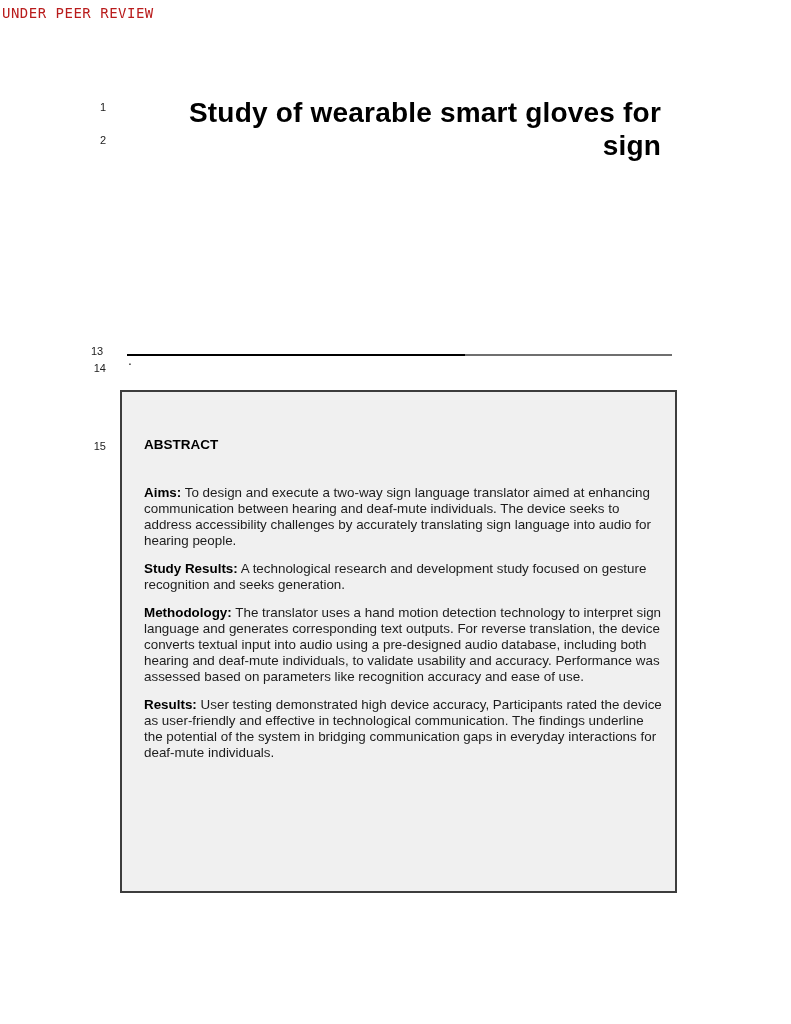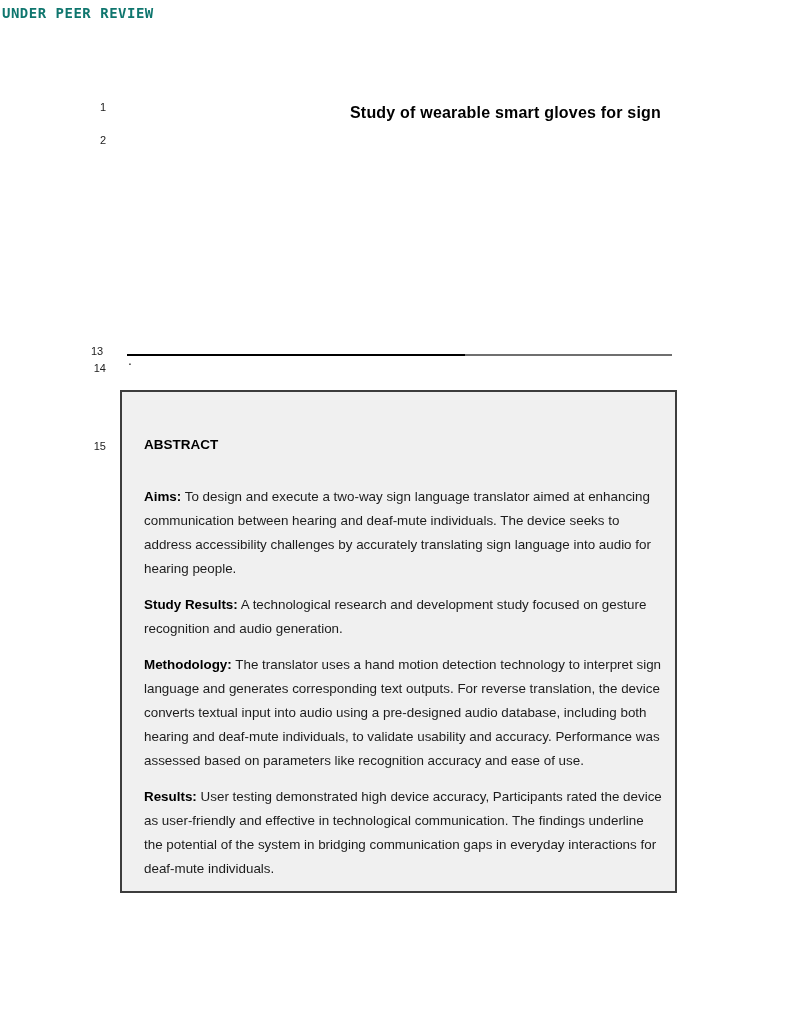--- a/index.html
+++ b/index.html
@@ -13,23 +13,22 @@
     color: #1a1a1a;
     overflow: hidden;
   }
   .watermark {
     position: absolute;
     left: 2px;
     top: 5px;
     font-family: "DejaVu Sans Mono", "Liberation Mono", monospace;
     font-size: 14px;
     letter-spacing: 0.5px;
-    color: #0f766e;
+    color: #b91c1c;
     white-space: pre;
-    font-weight: bold;
   }
   .line-num {
     position: absolute;
     left: 88px;
     width: 18px;
     text-align: right;
     font-size: 11px;
     color: #222222;
     font-family: "Liberation Sans", sans-serif;
   }
@@ -37,21 +36,21 @@
   .ln-2  { top: 134px; }
   .ln-13 { top: 345px; text-align: center; }
   .ln-14 { top: 362px; }
   .ln-15 { top: 440px; }
   .title-block {
     position: absolute;
     left: 130px;
     top: 96px;
     width: 531px;
     text-align: right;
-    font-size: 16px;
+    font-size: 28px;
     font-weight: 700;
     line-height: 33px;
     color: #000000;
     letter-spacing: 0.2px;
   }
   .rule-13 {
     position: absolute;
     left: 127px;
     top: 354px;
     width: 545px;
@@ -76,21 +75,21 @@
     padding: 45px 10px 0 22px;
   }
   .abstract-heading {
     font-size: 13.5px;
     font-weight: 700;
     color: #000000;
     margin-bottom: 33px;
   }
   .abstract-box p {
     font-size: 13.4px;
-    line-height: 24px;
+    line-height: 16px;
     color: #1c1c1c;
     margin-bottom: 12px;
   }
   .abstract-box p b {
     color: #000000;
   }
 </style>
 </head>
 <body>
 
@@ -110,21 +109,21 @@
 
   <div class="rule-13"></div>
 
   <span class="divider-note">.</span>
 
   <div class="abstract-box">
     <div class="abstract-heading">ABSTRACT</div>
 
     <p><b>Aims:</b> <span>To design and execute a two-way sign language translator aimed at enhancing communication between hearing and deaf-mute individuals. The device seeks to address accessibility challenges by accurately translating sign language into audio for hearing people.</span></p>
 
-    <p><b>Study Results:</b> <span>A technological research and development study focused on gesture recognition and audio generation.</span></p>
+    <p><b>Study Results:</b> <span>A technological research and development study focused on gesture recognition and seeks generation.</span></p>
 
 
     <p><b>Methodology:</b> <span>The translator uses a hand motion detection technology to interpret sign language and generates corresponding text outputs. For reverse translation, the device converts textual input into audio using a pre-designed audio database, including both hearing and deaf-mute individuals, to validate usability and accuracy. Performance was assessed based on parameters like recognition accuracy and ease of use.</span></p>
 
     <p><b>Results:</b> <span>User testing demonstrated high device accuracy, Participants rated the device as user-friendly and effective in technological communication. The findings underline the potential of the system in bridging communication gaps in everyday interactions for deaf-mute individuals.</span></p>
   </div>
 
 </div>
 
 </body></html>

